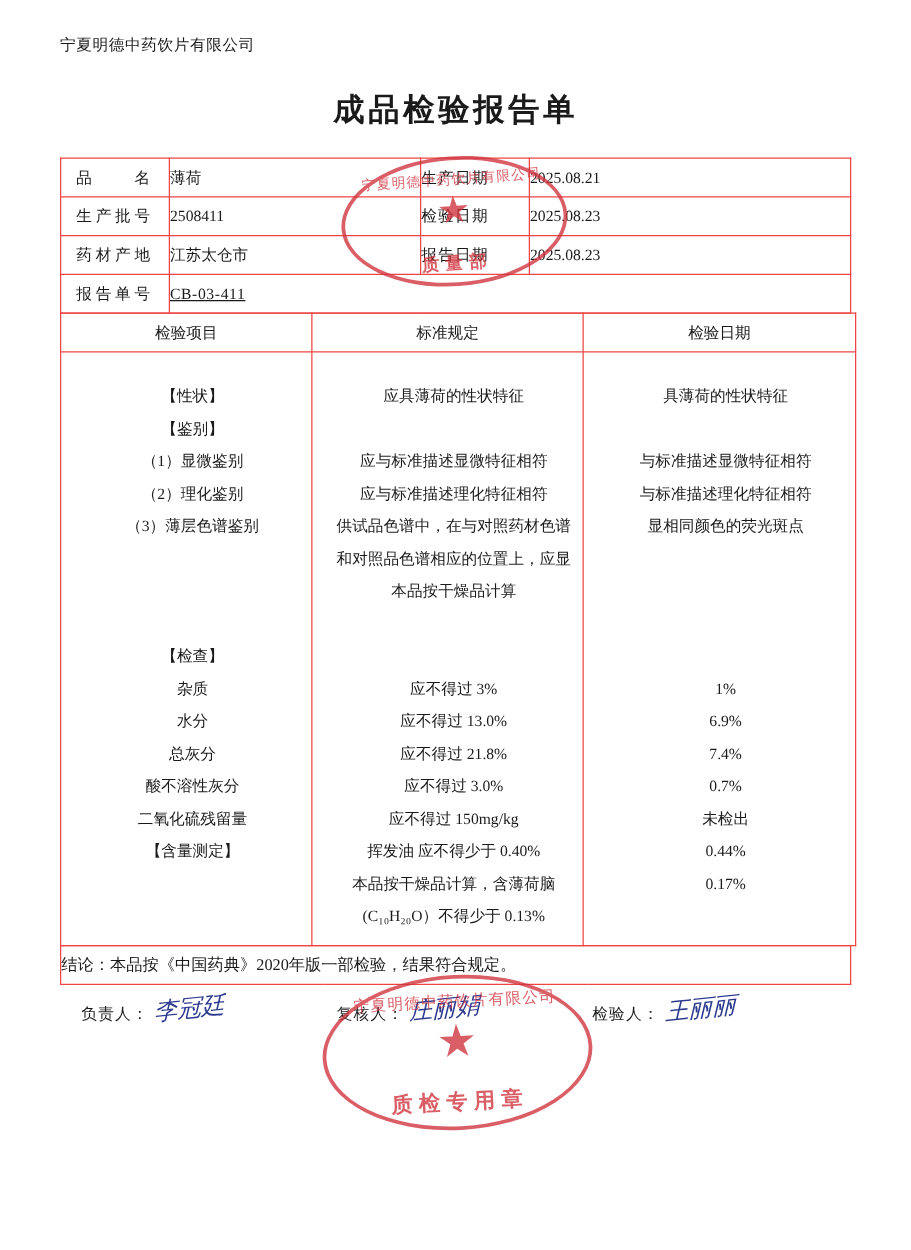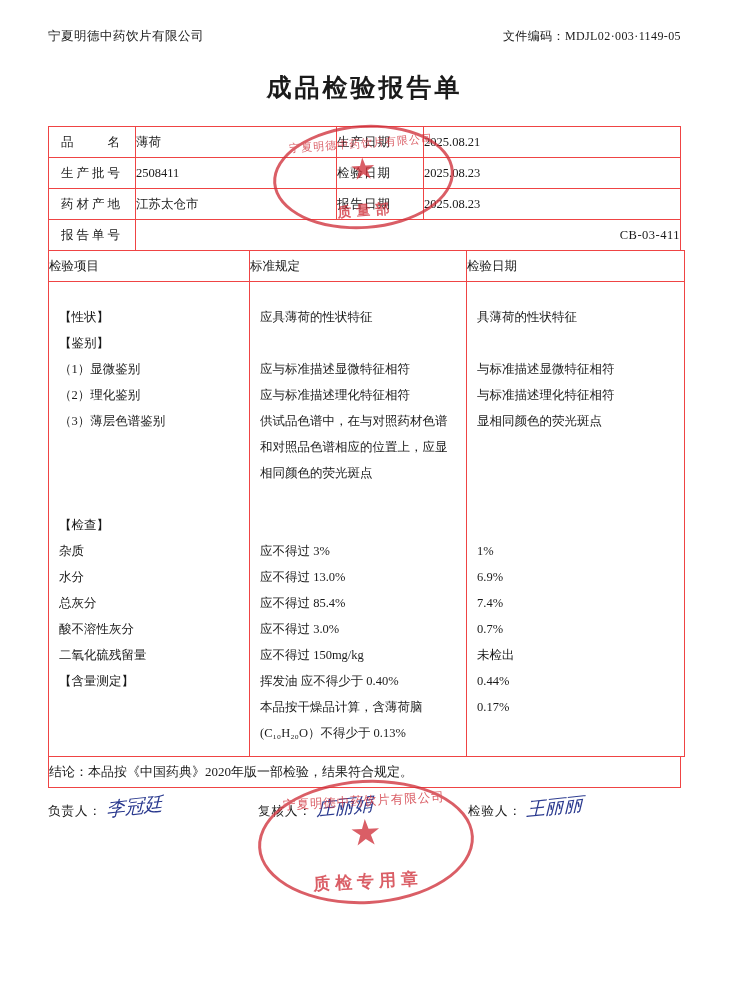--- a/index.html
+++ b/index.html
@@ -67,40 +67,42 @@
     width: 200px;
   }
   .cell-label2 {
     letter-spacing: 1px;
     width: 86px;
   }
   .cell-val2 {
     padding-left: 10px;
   }
   .cell-report-no {
-    text-align: right;
+    text-align: left;
     letter-spacing: 0.5px;
+    text-decoration: underline;
   }
   
   .insp-head td {
     height: 38px;
-    text-align: left;
+    text-align: center;
     font-size: 12.5px;
   }
   .insp-body td {
     border: 1px solid #4a4a4a;
     vertical-align: top;
     padding: 0;
   }
   .col-item { width: 200px; }
   .col-std  { width: 216px; }
   .col-res  { width: 217px; }
 
   .insp-inner {
     padding: 22px 0 10px 0;
+    text-align: center;
   }
   .row-line {
     height: 26px;
     line-height: 26px;
     font-size: 12.5px;
     white-space: nowrap;
     overflow: hidden;
   }
   .col-item .row-line { padding-left: 10px; }
   .col-std .row-line  { padding-left: 10px; }
@@ -128,21 +130,21 @@
   .sign-name {
     font-family: "DejaVu Serif", serif;
     font-style: italic;
     color: #2b3a8f;
     font-size: 19px;
     transform: rotate(-6deg) skewX(-6deg);
     margin-left: 4px;
     display: inline-block;
     white-space: nowrap;
   }
-  .s1 { width: 210px; }
+  .s1 { width: 210px; margin-left: 17px; }
   .s2 { width: 210px; }
   .s3 { width: 213px; }
 
   
   .stamp {
     position: absolute;
     border: 3px solid #d0323c;
     border-radius: 50%;
     color: #d0323c;
     opacity: 0.78;
@@ -194,21 +196,20 @@
   }
   .stamp-big .bottom-text { font-size: 17px; bottom: 8px; }
 </style>
 </head>
 <body>
 
 <div class="page">
 
   <div class="header-row">
     <div class="company-name">宁夏明德中药饮片有限公司</div>
-    <div class="doc-code">文件编码：MDJL02·003·1149-05</div>
   </div>
 
   <div class="title">成品检验报告单</div>
 
   <table class="main">
     <tbody>
         <tr>
       <td class="cell-label">品　　名</td>
       <td class="cell-val">薄荷</td>
       <td class="cell-label2">生产日期</td>
@@ -263,26 +264,26 @@
         </div>
       </td>
       <td class="col-std">
         <div class="insp-inner">
           <div class="row-line">应具薄荷的性状特征</div>
           <div class="row-line blank"></div>
           <div class="row-line">应与标准描述显微特征相符</div>
           <div class="row-line">应与标准描述理化特征相符</div>
           <div class="row-line">供试品色谱中，在与对照药材色谱</div>
           <div class="row-line">和对照品色谱相应的位置上，应显</div>
-          <div class="row-line">相同颜色的荧光斑点</div>
+          <div class="row-line">本品按干燥品计算</div>
           <div class="row-line blank"></div>
           <div class="row-line blank"></div>
           <div class="row-line">应不得过 3%</div>
           <div class="row-line">应不得过 13.0%</div>
-          <div class="row-line">应不得过 85.4%</div>
+          <div class="row-line">应不得过 21.8%</div>
           <div class="row-line">应不得过 3.0%</div>
           <div class="row-line">应不得过 150mg/kg</div>
           <div class="row-line">挥发油 应不得少于 0.40%</div>
           <div class="row-line">本品按干燥品计算，含薄荷脑</div>
           <div class="row-line sub-formula">(C₁₀H₂₀O）不得少于 0.13%</div>
         </div>
       </td>
       <td class="col-res">
         <div class="insp-inner">
           <div class="row-line">具薄荷的性状特征</div>

